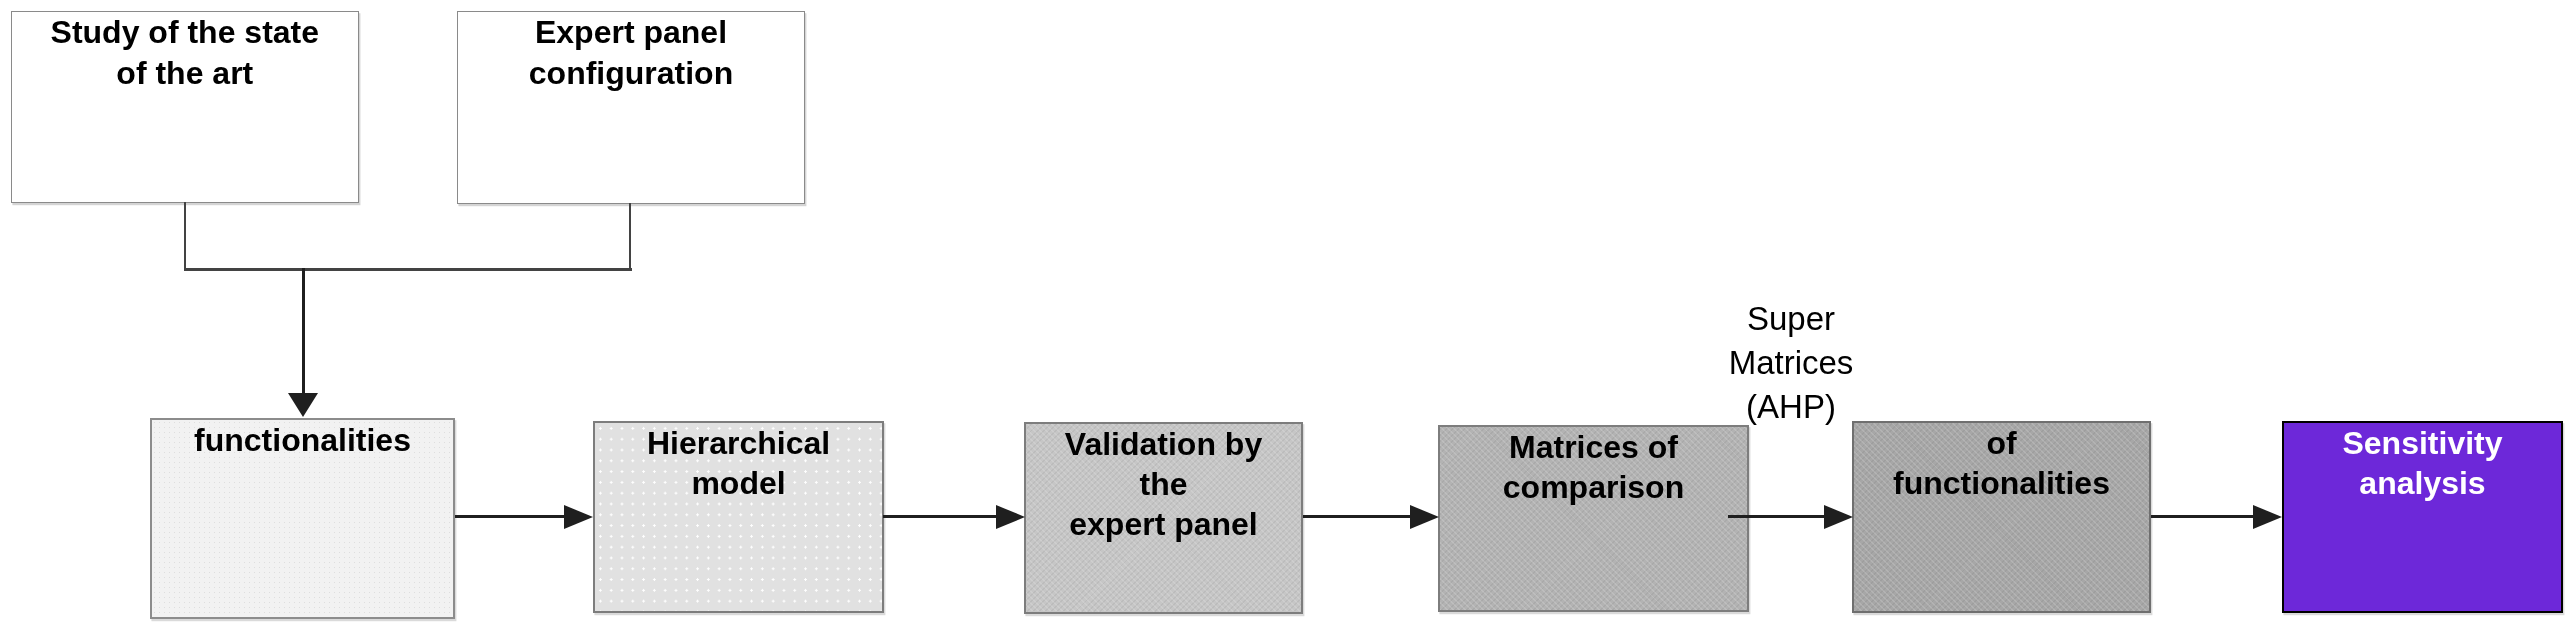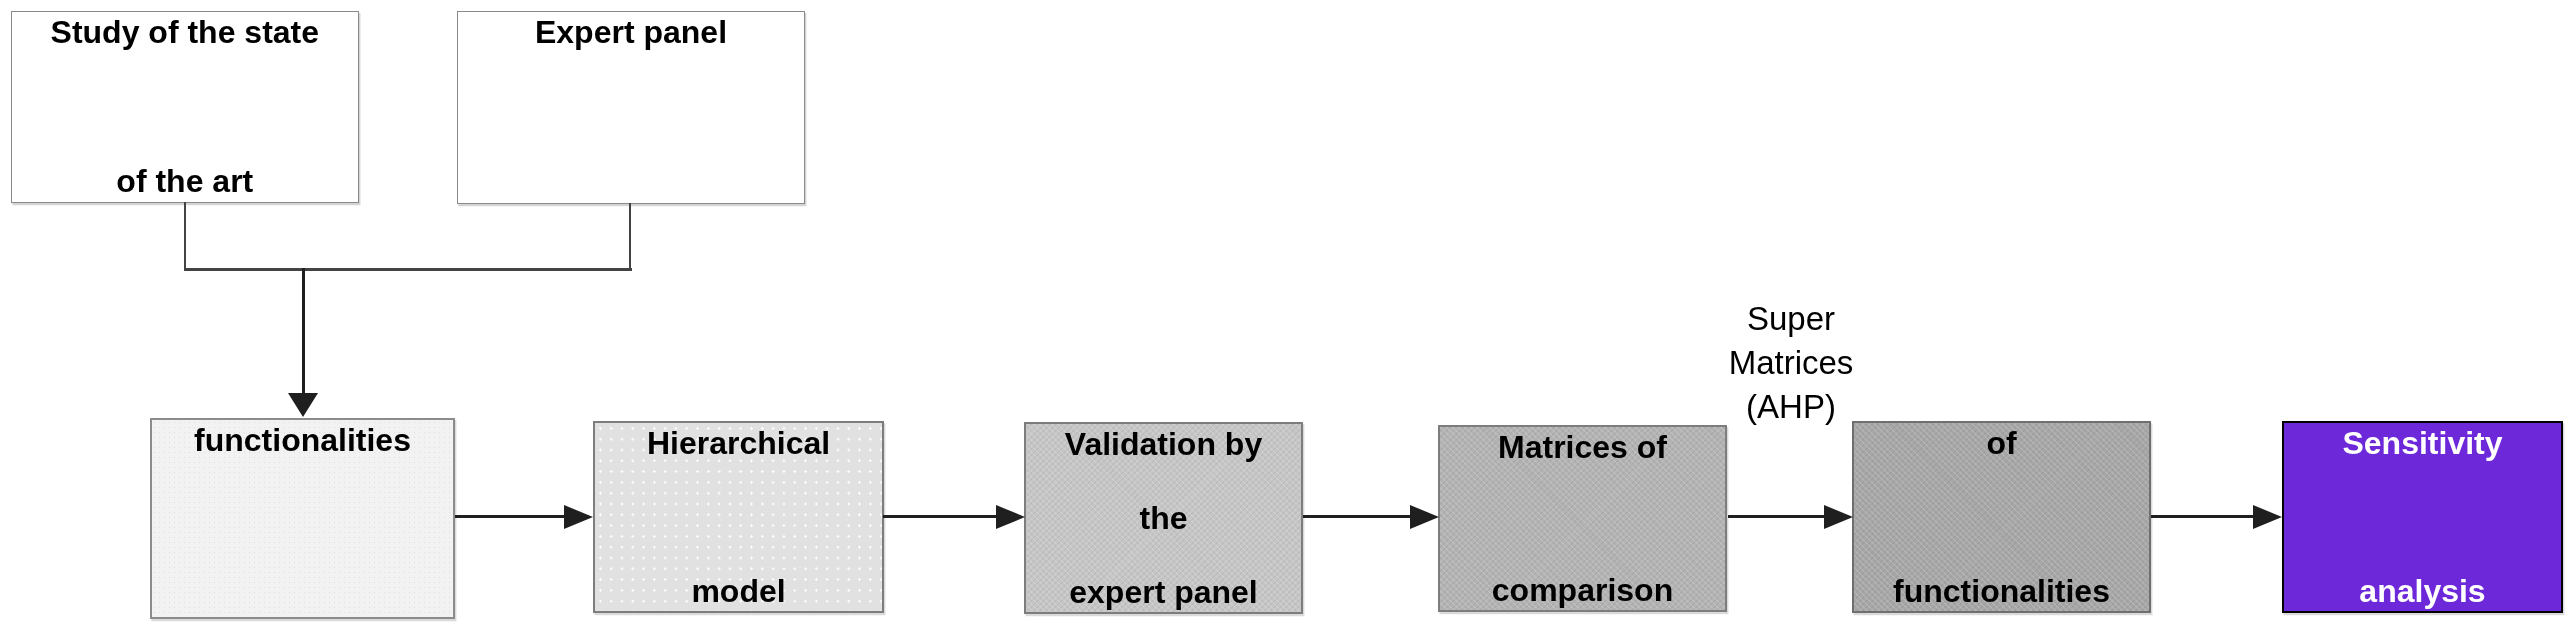--- a/index.html
+++ b/index.html
@@ -6,21 +6,21 @@
   body{
     width:2576px;height:629px;background:#ffffff;
     font-family:"Liberation Sans","DejaVu Sans",sans-serif;
     -webkit-font-smoothing:antialiased;
   }
   .canvas{position:relative;width:2576px;height:629px;background:#ffffff;overflow:hidden;}
 
   
   .box{
     position:absolute;box-sizing:border-box;
-    display:flex;flex-direction:column;align-items:center;justify-content:space-between;
+    display:flex;flex-direction:column;align-items:center;justify-content:flex-start;
     text-align:center;color:#000;
   }
   .input-box{
     border:1.4px solid #8a8a8a;background:#ffffff;
     font-weight:bold;font-size:32px;line-height:41px;
     box-shadow:1.4px 2.2px 0 rgba(160,160,160,0.45);
   }
   .step-box{
     border:2.2px solid #7d7d7d;
     font-weight:bold;font-size:32px;line-height:40px;
@@ -68,20 +68,21 @@
 
 <div class="canvas">
 
   <div class="box input-box" style="left:10.8px;top:10.8px;width:348px;height:192px;">
     <span>Study of the state</span>
     <span>of the art</span>
   </div>
 
   <div class="box input-box" style="left:457px;top:10.8px;width:348px;height:193px;">
     <span>Expert panel</span>
+    <span>configuration</span>
   </div>
 
   <div class="line" style="left:184px;top:202px;width:2.2px;height:68px;"></div>
   <div class="line" style="left:629px;top:203px;width:2.2px;height:67px;"></div>
   <div class="line" style="left:184px;top:268px;width:448px;height:2.9px;"></div>
   <div class="arrow-line" style="left:302px;top:268px;width:2.9px;height:127px;"></div>
   <div class="arrow-head-down" style="left:288px;top:393px;"></div>
 
   <div class="box step-box tex-dots-fine" style="left: 150px; top: 418px; width: 305px; height: 201px; background-color: rgb(242, 242, 242); border-color: rgb(140, 140, 140); color: rgb(0, 0, 0);">
     <span>functionalities</span>
@@ -91,21 +92,21 @@
     <span>Validation by</span>
     <span>the</span>
     <span>expert panel</span>
   </div>
 
   <div class="box step-box tex-dots" style="left: 593px; top: 421px; width: 291px; height: 192px; background-color: rgb(225, 225, 225); border-color: rgb(125, 125, 125); color: rgb(0, 0, 0);">
     <span>Hierarchical</span>
     <span>model</span>
   </div>
 
-  <div class="box step-box tex-hatch" style="left: 1438px; top: 425px; width: 289px; height: 187px; background-color: rgb(179, 179, 179); border-color: rgb(125, 125, 125); color: rgb(0, 0, 0);">
+  <div class="box step-box tex-hatch" style="left: 1438px; top: 425px; width: 311px; height: 187px; background-color: rgb(179, 179, 179); border-color: rgb(125, 125, 125); color: rgb(0, 0, 0);">
     <span>Matrices of</span>
     <span>comparison</span>
   </div>
 
   <div class="box step-box tex-hatch" style="left: 1852px; top: 421px; width: 299px; height: 192px; background-color: rgb(167, 167, 167); border-color: rgb(111, 111, 111); color: rgb(0, 0, 0);">
     <span>of</span>
     <span>functionalities</span>
   </div>
 
   <div class="box step-box" style="left: 2282px; top: 421px; width: 281px; height: 192px; background-color: #6d28d9; border-color: rgb(0, 0, 0); color: rgb(255, 255, 255);">

